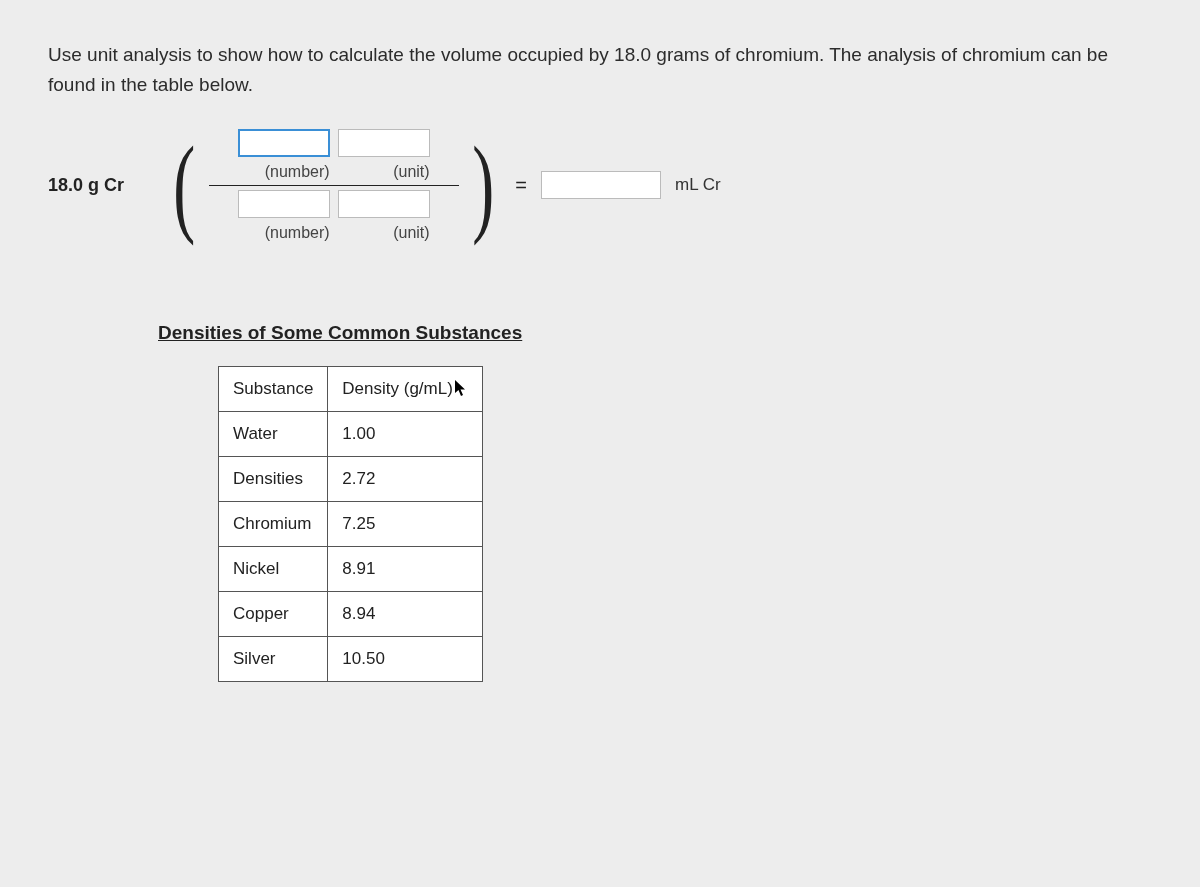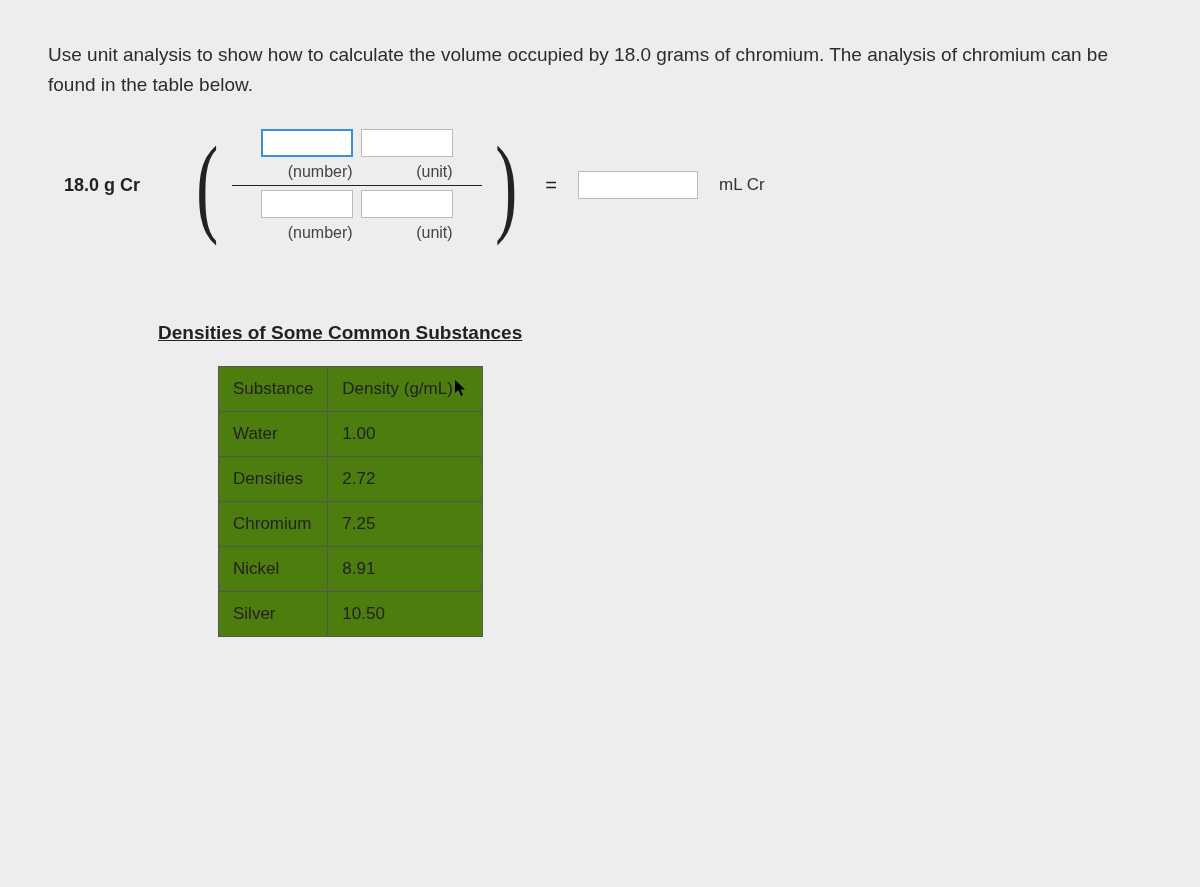--- a/index.html
+++ b/index.html
@@ -14,22 +14,22 @@
   .prompt {
     font-size: 19px;
     line-height: 1.6;
     color: #2c2c2c;
     margin-bottom: 28px;
   }
   .prompt b { font-weight: 400; }
   .eq-row {
     display: flex;
     align-items: center;
-    gap: 15px;
-    margin-left: 16px;
+    gap: 8px;
+    margin-left: 0;
   }
   .given {
     font-weight: 700;
     font-size: 18px;
     color: #222;
     min-width: 110px;
   }
   .frac-wrap {
     display: flex;
     align-items: center;
@@ -112,21 +112,21 @@
   .dtable {
     border-collapse: collapse;
     margin-left: 170px;
     font-size: 17px;
   }
   .dtable th, .dtable td {
     border: 1px solid #555;
     padding: 12px 14px;
     text-align: left;
     font-weight: normal;
-    background: #4d7c0f;
+    background: #ffffff;
   }
   .dtable th {
     border-bottom: 1px solid #555;
   }
   .cursor-icon {
     display:inline-block;
     width:14px; height:18px;
     vertical-align:-3px;
     margin-left:-4px;
   }
@@ -201,17 +201,21 @@
       </tr>
       <tr>
         <td>Chromium</td>
         <td>7.25</td>
       </tr>
       <tr>
         <td>Nickel</td>
         <td>8.91</td>
       </tr>
       <tr>
+        <td>Copper</td>
+        <td>8.94</td>
+      </tr>
+      <tr>
         <td>Silver</td>
         <td>10.50</td>
       </tr>
     </tbody>
 </table>
 
 </body></html>

